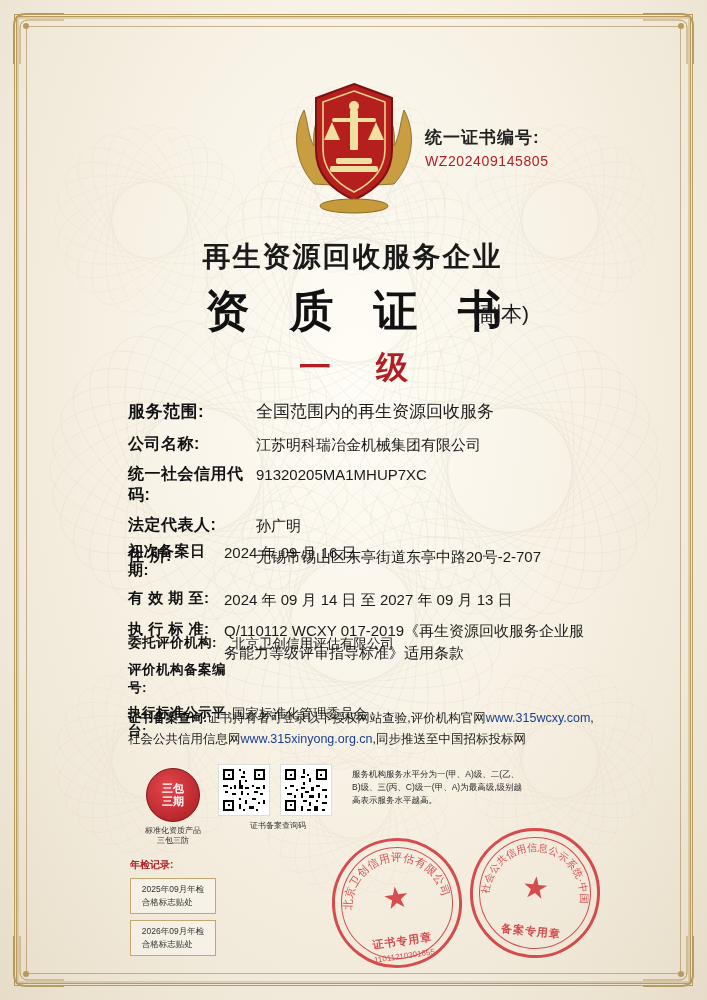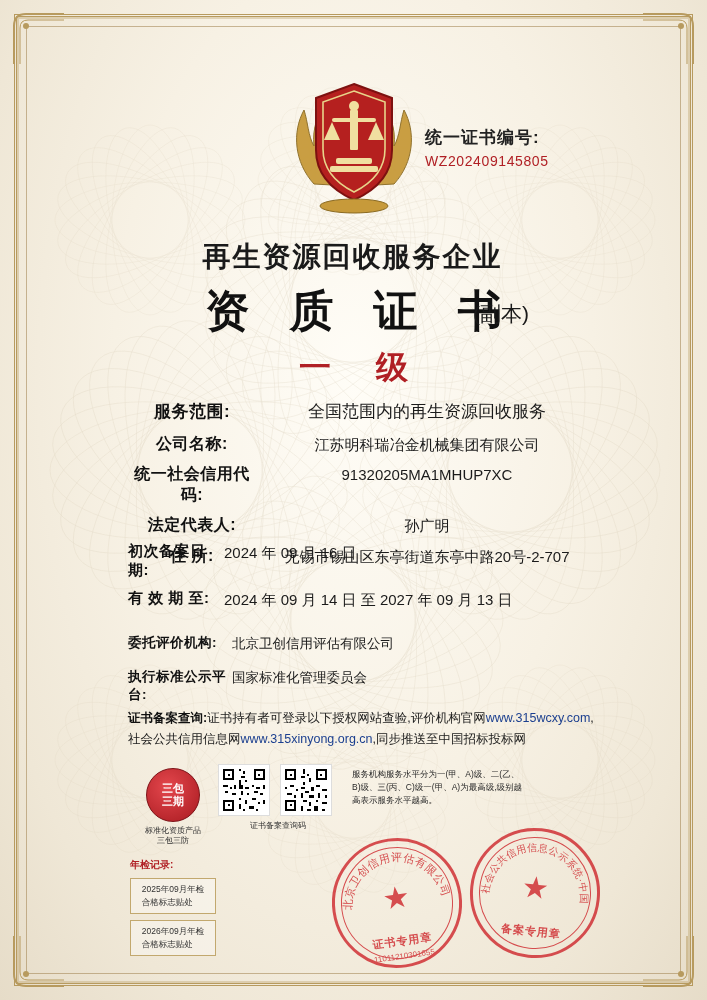--- a/index.html
+++ b/index.html
@@ -73,21 +73,21 @@
     font-size:21px;color:#1a1a1a;
   }
   .t-level{
     position:absolute;left:0;right:0;top:346px;text-align:center;
     font-size:32px;font-weight:bold;color:#b01f24;letter-spacing:18px;
     text-indent:18px;
   }
 
   
   .block-a{
-    position:absolute;left:128px;top:400px;width:470px;text-align:center;
+    position:absolute;left:128px;top:400px;width:470px;
   }
   .row{display:flex;align-items:flex-start;margin-bottom:9px;}
   .row .k{
     font-size:16px;font-weight:bold;color:#111;
     width:128px;flex:0 0 128px;letter-spacing:.5px;
   }
   .row .v{
     font-size:15px;color:#1b1b1b;flex:1;line-height:1.45;
   }
   .row.big .k{font-size:17px}
@@ -317,28 +317,33 @@
 
   <div class="block-b">
     <div class="row">
       <div class="k">初次备案日期:</div>
       <div class="v">2024 年 09 月 16 日</div>
     </div>
     <div class="row">
       <div class="k">有 效 期 至:</div>
       <div class="v">2024 年 09 月 14 日 至 2027 年 09 月 13 日</div>
     </div>
+    <div class="row">
+      <div class="k">执 行 标 准:</div>
+      <div class="v">Q/110112 WCXY 017-2019《再生资源回收服务企业服务能力等级评审指导标准》适用条款</div>
+    </div>
   </div>
 
   <div class="block-c">
     <div class="row">
       <div class="k">委托评价机构:</div>
       <div class="v">北京卫创信用评估有限公司</div>
     </div>
     <div class="row">
+      <div class="k">评价机构备案编号:</div>
     </div>
     <div class="row">
       <div class="k">执行标准公示平台:</div>
       <div class="v">国家标准化管理委员会</div>
     </div>
   </div>
 
   <div class="query">
     <span class="k">证书备案查询:</span><span>证书持有者可登录以下授权网站查验,评价机构官网</span><span class="lnk">www.315wcxy.com</span><span>,</span><br>
     <span>社会公共信用信息网</span><span class="lnk">www.315xinyong.org.cn</span><span>,同步推送至中国招标投标网</span>

